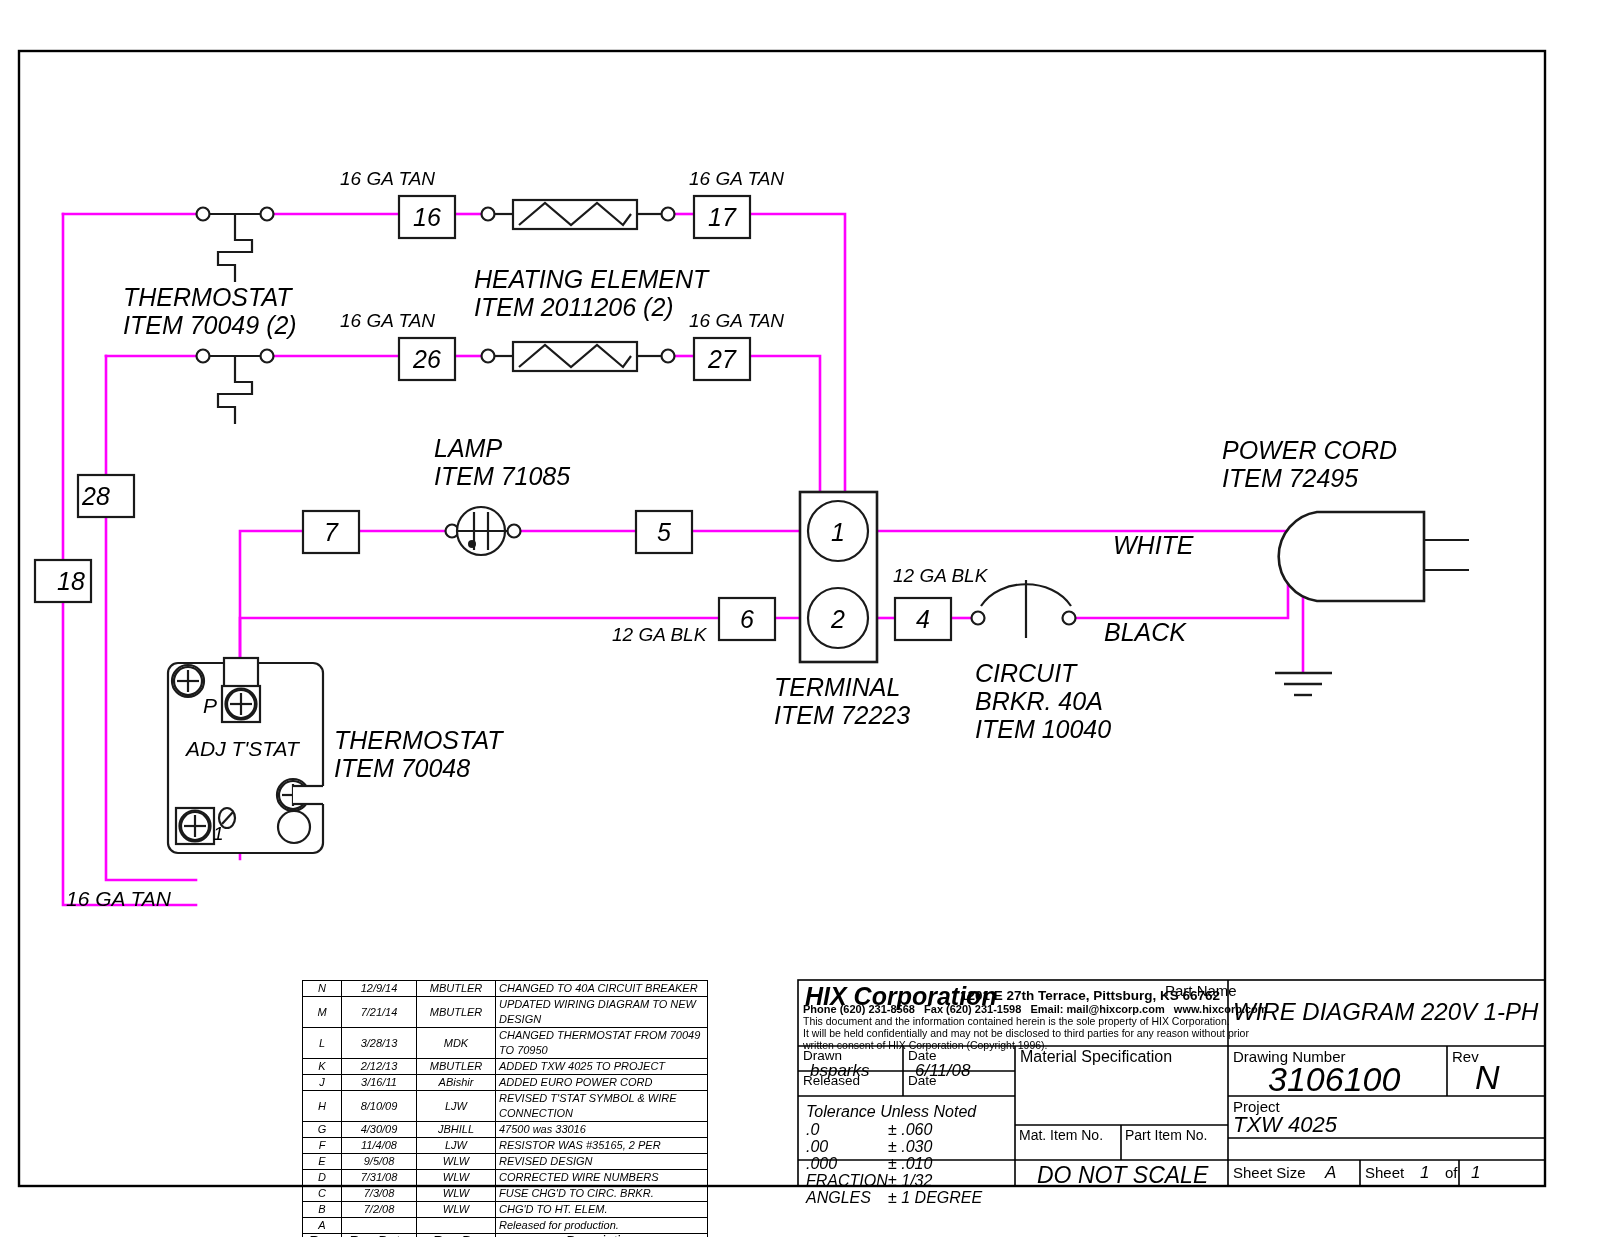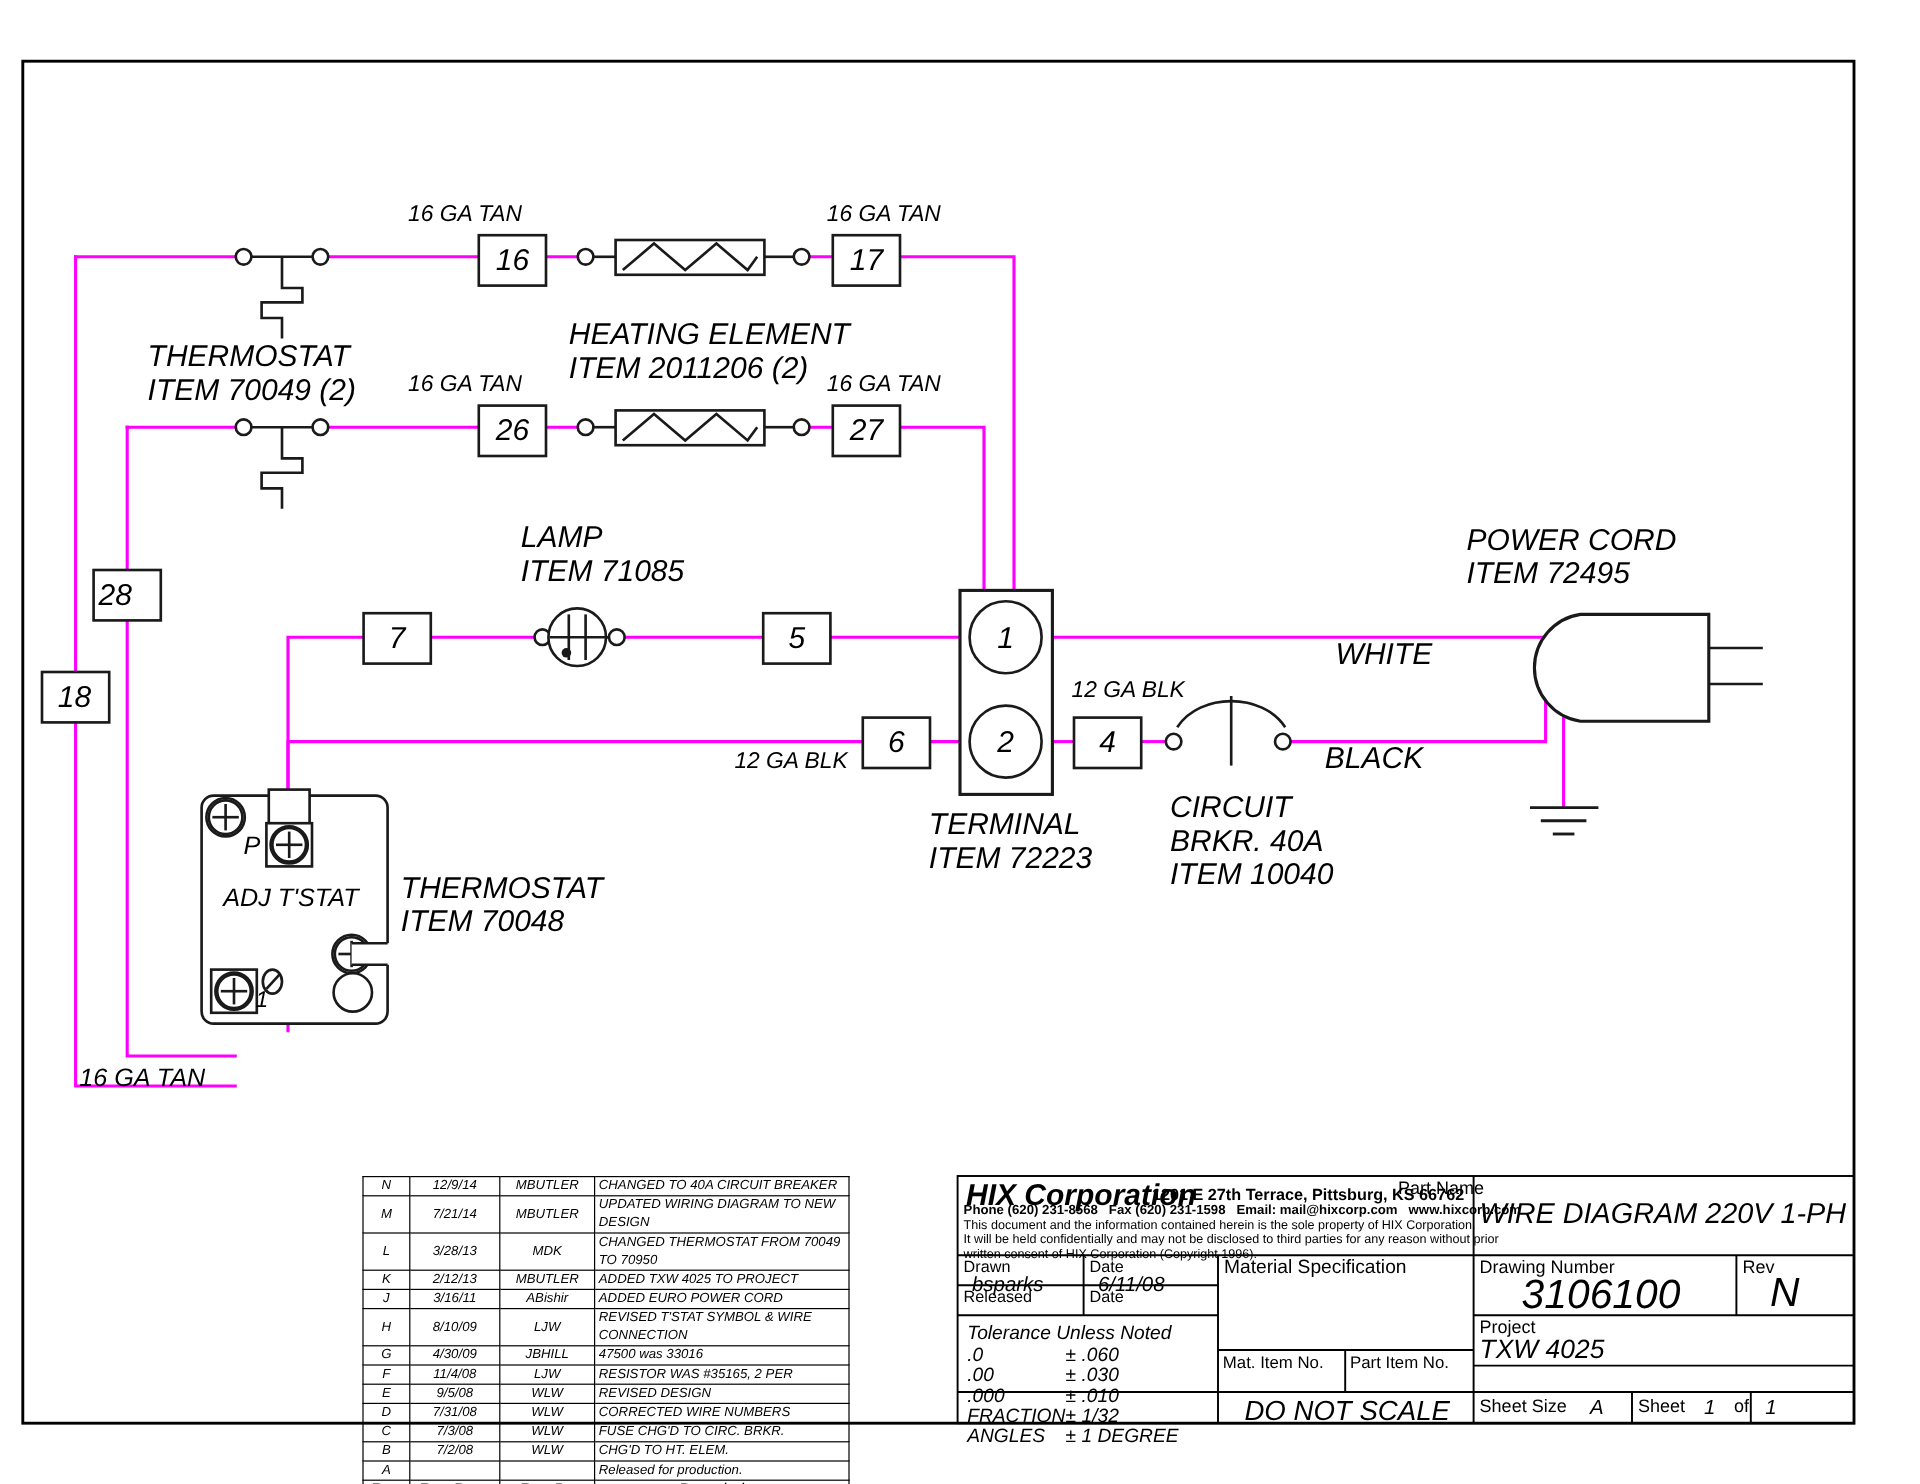--- a/index.html
+++ b/index.html
@@ -186,21 +186,21 @@
 
   <div class="lbl wirenum" style="left:399px;top:203px;width:56px;">16</div>
   <div class="lbl wirenum" style="left:694px;top:203px;width:56px;">17</div>
   <div class="lbl wirenum" style="left:399px;top:345px;width:56px;">26</div>
   <div class="lbl wirenum" style="left:694px;top:345px;width:56px;">27</div>
   <div class="lbl wirenum" style="left:303px;top:518px;width:56px;">7</div>
   <div class="lbl wirenum" style="left:636px;top:518px;width:56px;">5</div>
   <div class="lbl wirenum" style="left:719px;top:605px;width:56px;">6</div>
   <div class="lbl wirenum" style="left:895px;top:605px;width:56px;">4</div>
   <div class="lbl wirenum" style="left:78px;top:482px;width:36px;">28</div>
-  <div class="lbl wirenum" style="left:35px;top:567px;width:54px;">18</div>
+  <div class="lbl wirenum" style="left:35px;top:567px;width:72px;">18</div>
   <div class="lbl wirenum" style="left:808px;top:518px;width:60px;">1</div>
   <div class="lbl wirenum" style="left:808px;top:605px;width:60px;">2</div>
 
   <div class="lbl ga" style="left:340px;top:168px;">16 GA TAN</div>
   <div class="lbl ga" style="left:689px;top:168px;">16 GA TAN</div>
   <div class="lbl ga" style="left:340px;top:310px;">16 GA TAN</div>
   <div class="lbl ga" style="left:689px;top:310px;">16 GA TAN</div>
   <div class="lbl ga" style="left:612px;top:624px;">12 GA BLK</div>
   <div class="lbl ga" style="left:893px;top:565px;">12 GA BLK</div>
   <div class="lbl ga" style="left:66px;top:887px;font-size:21px;">16 GA TAN</div>

